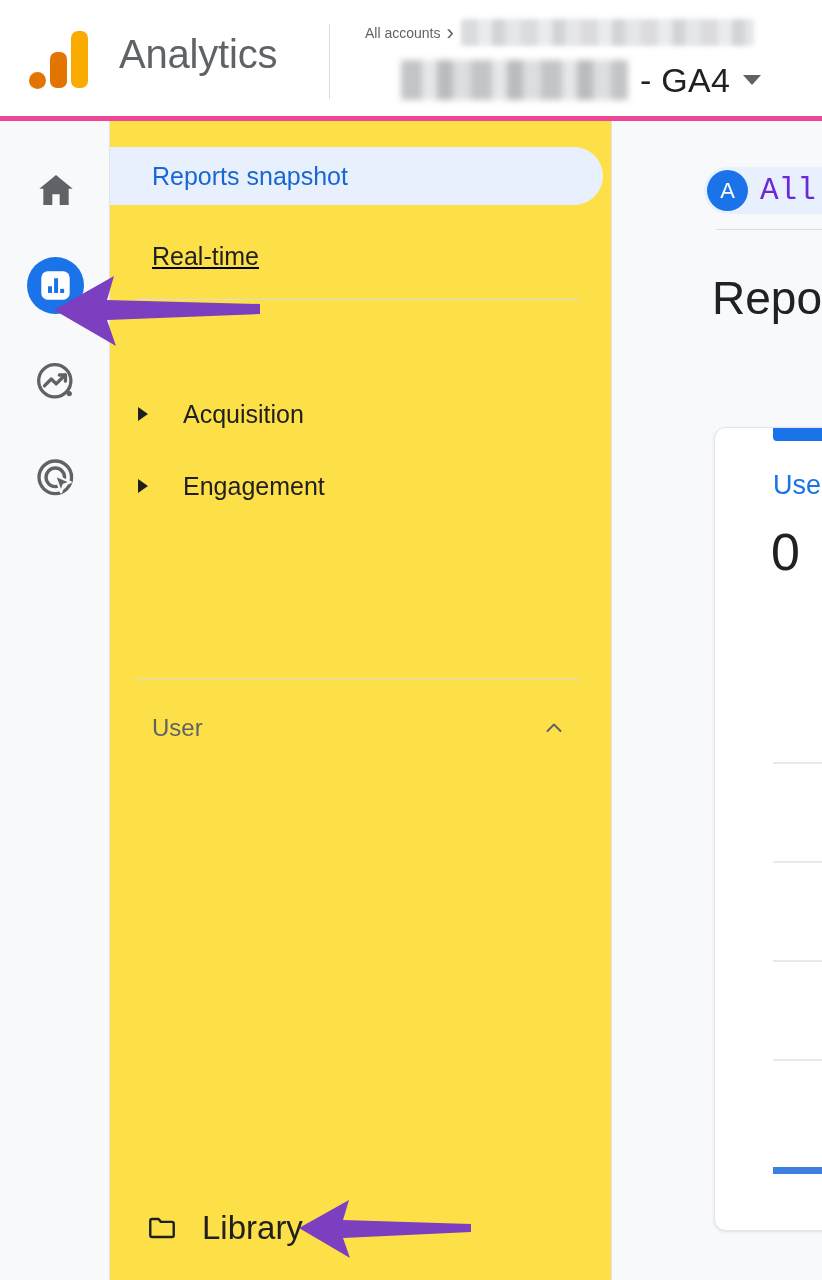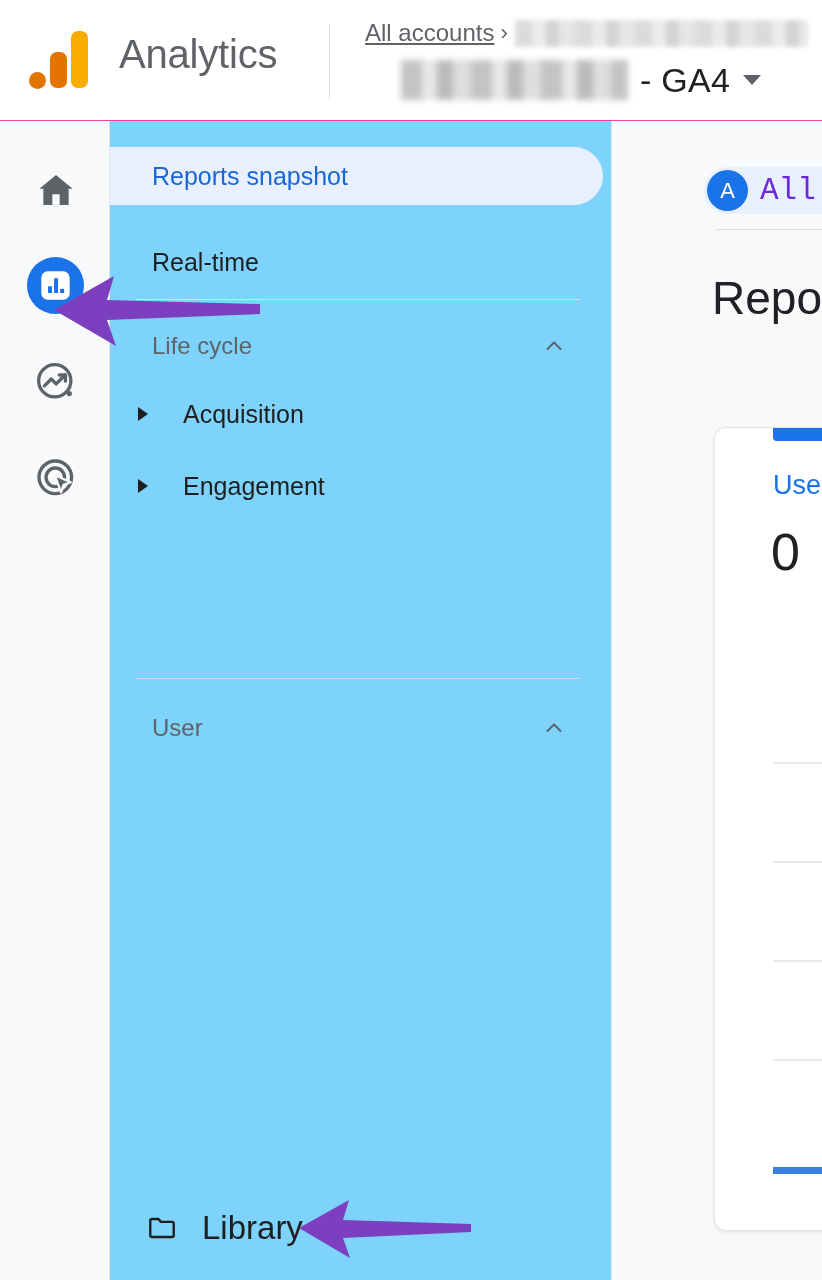--- a/index.html
+++ b/index.html
@@ -19,21 +19,21 @@
     background: #f8f9fa;
   }
 
   
   #header {
     position: absolute;
     left: 0; top: 0;
     width: 822px;
     height: 121px;
     background: #ffffff;
-    border-bottom: 1px solid #ec4899;
+    border-bottom: 5px solid #ec4899;
   }
 
   #logo-mark {
     position: absolute;
     left: 28px; top: 30px;
     width: 62px; height: 62px;
   }
   #logo-mark .bar {
     position: absolute;
     bottom: 4px;
@@ -81,23 +81,22 @@
     height: 100px;
   }
   #crumb-row-top {
     position: absolute;
     left: 10px; top: 7px;
     display: flex;
     align-items: center;
     white-space: nowrap;
   }
   #crumb-all-accounts {
-    font-size: 24px;
+    font-size: 14px;
     color: #5f6368;
-    text-decoration: underline;
   }
   #crumb-chevron {
     margin: 0 7px 0 6px;
     font-size: 22px;
     color: #5f6368;
     line-height: 1;
   }
   .redacted {
     display: inline-block;
     border-radius: 2px;
@@ -177,21 +176,21 @@
     align-items: center;
     justify-content: center;
   }
 
   
   #sidebar {
     position: absolute;
     left: 110px; top: 121px;
     width: 502px;
     height: 1159px;
-    background: #7dd3fc;
+    background: #fde047;
     border-right: 1px solid #e0e2e4;
     text-align: right;
   }
 
   .nav-item {
     position: absolute;
     left: 0;
     width: 493px;
     height: 58px;
     display: flex;
@@ -208,21 +207,21 @@
     background: #e8f0fe;
     border-top-right-radius: 29px;
     border-bottom-right-radius: 29px;
   }
   #nav-reports-snapshot .nav-label {
     color: #1967d2;
     font-weight: 500;
     margin-left: 42px;
   }
 
-  #nav-real-time { top: 112px; }
+  #nav-real-time { top: 106px; text-decoration: underline; }
   #nav-real-time .nav-label { margin-left: 42px; }
 
   .divider {
     position: absolute;
     left: 26px;
     width: 444px;
     height: 1px;
     background: #dadce0;
   }
   #divider-1 { top: 178px; }
@@ -474,26 +473,20 @@
     <div class="nav-item" id="nav-reports-snapshot">
       <span class="nav-label">Reports snapshot</span>
     </div>
 
     <div class="nav-item" id="nav-real-time">
       <span class="nav-label">Real-time</span>
     </div>
 
     <div class="divider" id="divider-1"></div>
 
-    <div class="section-header" id="section-life-cycle">
-      <span class="section-label">Life cycle</span>
-      <svg class="collapse-chevron" viewBox="0 0 24 24">
-        <path d="M5.5 15 L12 8.5 L18.5 15" fill="none" stroke="#5f6368" stroke-width="2" stroke-linecap="round" stroke-linejoin="round"></path>
-      </svg>
-    </div>
 
     <div class="sub-item" id="nav-acquisition">
       <span class="expand-triangle"></span>
       <span class="sub-label">Acquisition</span>
     </div>
 
     <div class="sub-item" id="nav-engagement">
       <span class="expand-triangle"></span>
       <span class="sub-label">Engagement</span>
     </div>

